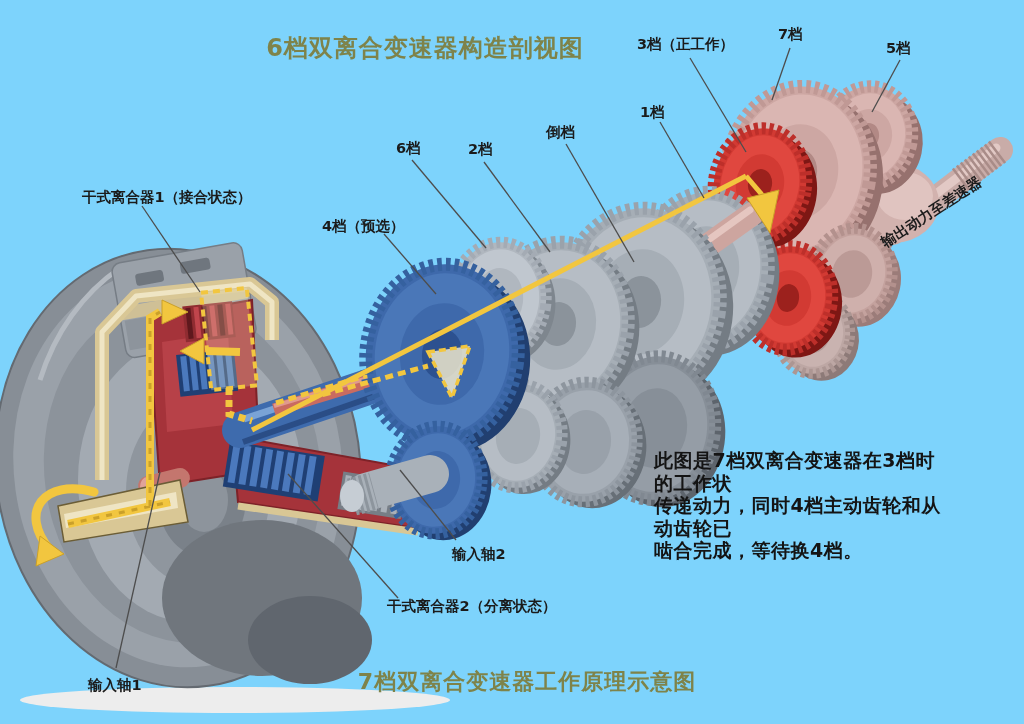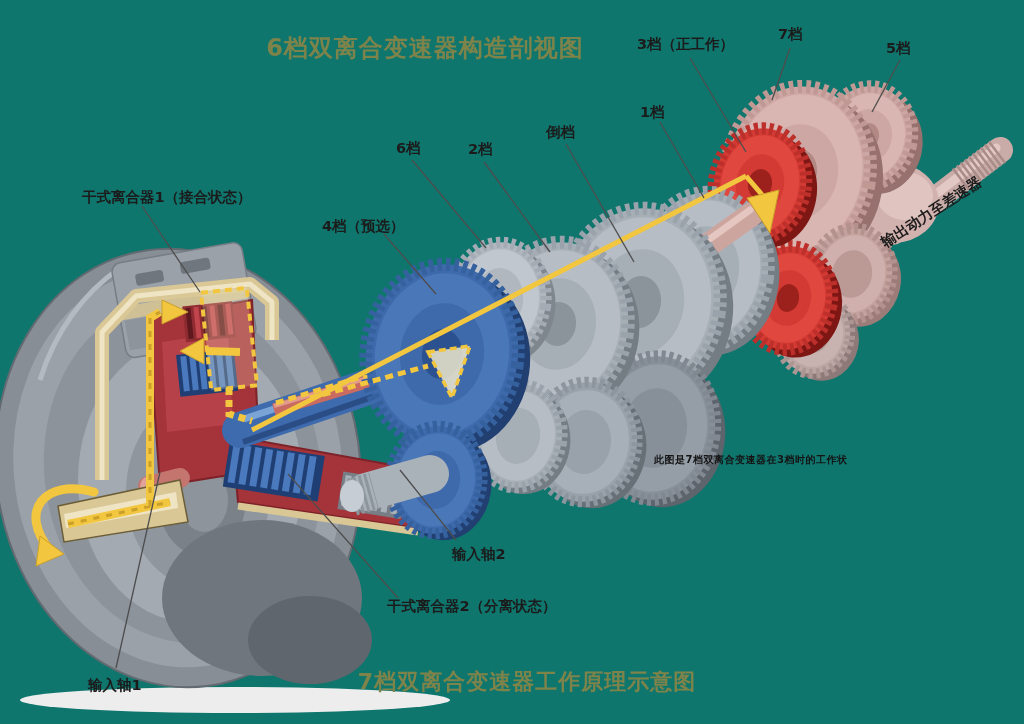--- a/index.html
+++ b/index.html
@@ -1,26 +1,26 @@
 <!DOCTYPE html>
 <html><head>
 <meta charset="utf-8">
 <style>
   html,body{margin:0;padding:0;background:#fff;}
   .stage{
-    position:relative;width:1024px;height:724px;background:#0f766e;overflow:hidden;
+    position:relative;width:1024px;height:724px;background:#7dd3fc;overflow:hidden;
     font-family:"DejaVu Sans","Liberation Sans",sans-serif;
   }
   svg{position:absolute;left:0;top:0;}
   .callout{font-weight:bold;font-size:14.5px;fill:#1b1b1b;}
   .title{font-weight:bold;fill:#7e834a;}
   .leader{stroke:#4d4d4d;stroke-width:1.3;fill:none;}
   .desc{
     position:absolute;left:654px;top:449px;width:300px;
-    font-size:10px;font-weight:bold;color:#141414;line-height:22.6px;
+    font-size:19px;font-weight:bold;color:#141414;line-height:22.6px;
     letter-spacing:0.5px;
   }
 </style>
 </head>
 <body>
 
 <div class="stage">
 <svg width="1024" height="724" viewBox="0 0 1024 724">
 
   <ellipse cx="235" cy="700" rx="215" ry="13" fill="#ededed"></ellipse>
@@ -302,14 +302,16 @@
   <text class="callout" x="778" y="39">7档</text>
   <text class="callout" x="886" y="53">5档</text>
   <text class="callout" x="452" y="559">输入轴2</text>
   <text class="callout" x="387" y="611">干式离合器2（分离状态）</text>
   <text class="callout" x="88" y="690">输入轴1</text>
   <text class="callout" font-size="15" text-anchor="middle" transform="translate(934 216) rotate(-33)">输出动力至差速器</text>
 </svg>
 
   <div class="desc">
     <div>此图是7档双离合变速器在3档时的工作状</div>
+    <div>传递动力，同时4档主动齿轮和从动齿轮已</div>
+    <div>啮合完成，等待换4档。</div>
   </div>
 </div>
 
 </body></html>

